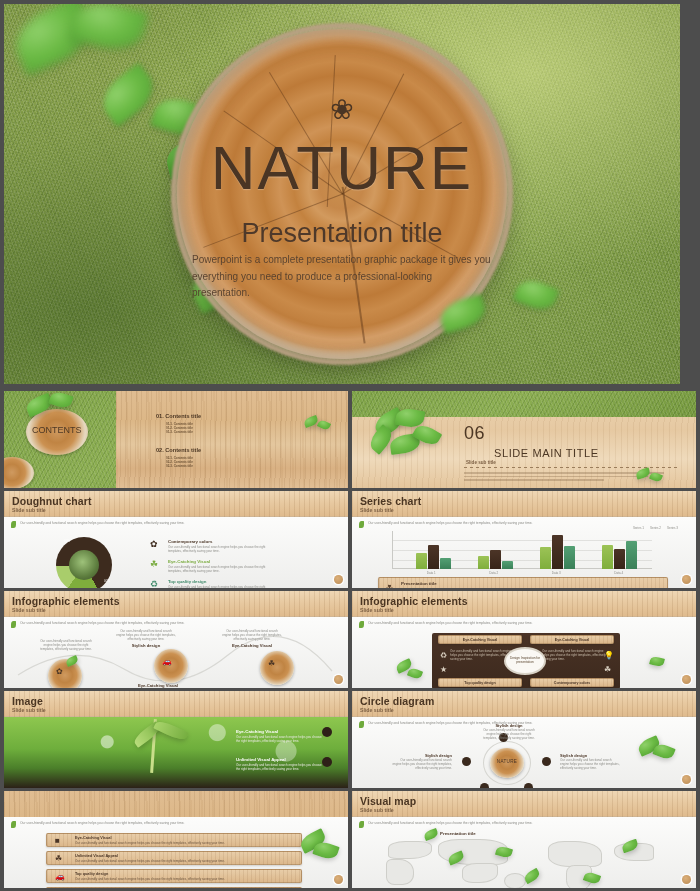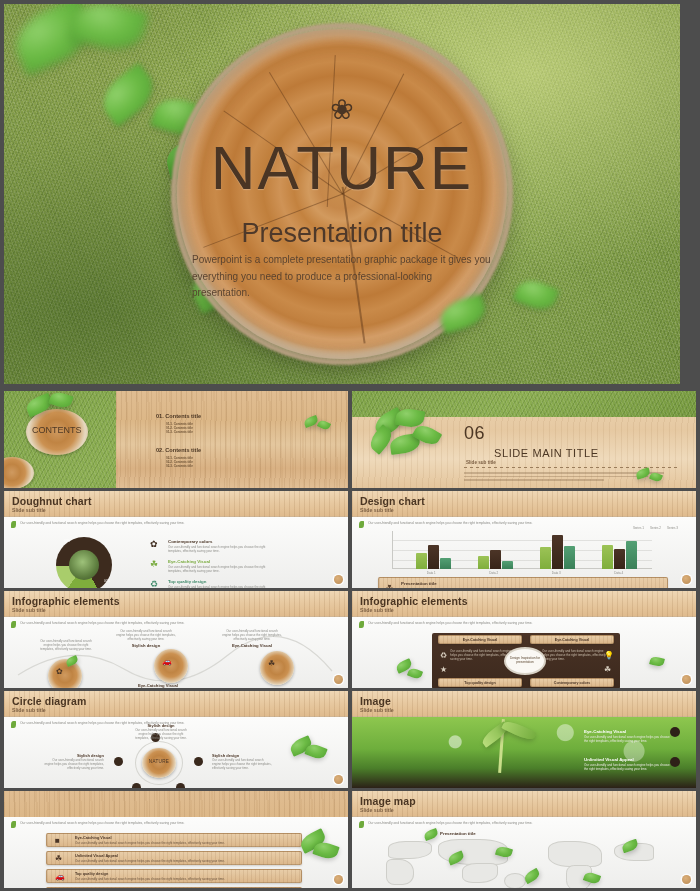--- a/index.html
+++ b/index.html
@@ -323,21 +323,21 @@
             <div style="font-size:4.4px;font-weight:700;color:#3f8a6a;">Top quality design</div>
             <div class="tiny" style="width:104px;margin-top:1px;">Our user-friendly and functional search engine helps you choose the right templates, effectively saving your time.</div>
           </div>
           <div class="corner-dot"></div>
         </div>
       </div>
 
       <div class="thumb wide">
         <div class="wood"></div>
         <div class="sl-head">
-          <div class="sl-title">Design chart</div>
+          <div class="sl-title">Series chart</div>
           <div class="sl-sub">Slide sub title</div>
         </div>
         <div class="sl-body">
           <div class="leaf-mark"></div>
           <div class="sl-lead">Our user-friendly and functional search engine helps you choose the right templates, effectively saving your time.</div>
 
           <div style="position:absolute;left:40px;top:14px;width:260px;height:38px;">
             <div class="axis" style="left:0;top:0;width:1px;height:38px;"></div>
             <div class="axis" style="left:0;bottom:0;width:260px;height:1px;"></div>
             <div class="axis" style="left:0;top:9px;width:260px;height:.5px;opacity:.5;"></div>
@@ -454,20 +454,44 @@
           <div class="corner-dot"></div>
         </div>
       </div>
     </div>
 
     <div class="row">
 
       <div class="thumb wide">
         <div class="wood"></div>
         <div class="sl-head">
+          <div class="sl-title">Image</div>
+          <div class="sl-sub">Slide sub title</div>
+        </div>
+        <div style="position:absolute;left:0;right:0;top:26px;bottom:0;overflow:hidden;">
+          <div class="hero-img-nat"></div>
+          <div style="position:absolute;left:148px;top:2px;width:3px;height:54px;background:#c9de8a;transform:rotate(4deg);"></div>
+          <div class="leaf" style="left:128px;top:12px;width:30px;height:11px;transform:rotate(-36deg);background:linear-gradient(90deg,#b9dd7c,#7fb747);"></div>
+          <div class="leaf" style="left:150px;top:8px;width:34px;height:11px;transform:rotate(26deg);background:linear-gradient(90deg,#a9d46c,#76ae40);"></div>
+          <div style="position:absolute;left:232px;top:12px;">
+            <div style="font-size:4.4px;font-weight:700;color:#fff;">Eye-Catching Visual</div>
+            <div class="tiny" style="width:86px;color:#e8e8e0;margin-top:1px;">Our user-friendly and functional search engine helps you choose the right templates, effectively saving your time.</div>
+          </div>
+          <div style="position:absolute;left:232px;top:40px;">
+            <div style="font-size:4.4px;font-weight:700;color:#fff;">Unlimited Visual Appeal</div>
+            <div class="tiny" style="width:86px;color:#e8e8e0;margin-top:1px;">Our user-friendly and functional search engine helps you choose the right templates, effectively saving your time.</div>
+          </div>
+          <div style="position:absolute;right:16px;top:10px;width:10px;height:10px;border-radius:50%;background:#2e2018;"></div>
+          <div style="position:absolute;right:16px;top:40px;width:10px;height:10px;border-radius:50%;background:#2e2018;"></div>
+        </div>
+      </div>
+
+      <div class="thumb wide">
+        <div class="wood"></div>
+        <div class="sl-head">
           <div class="sl-title">Circle diagram</div>
           <div class="sl-sub">Slide sub title</div>
         </div>
         <div class="sl-body">
           <div class="leaf-mark"></div>
           <div class="sl-lead">Our user-friendly and functional search engine helps you choose the right templates, effectively saving your time.</div>
           <div style="position:absolute;left:131px;top:24px;width:48px;height:44px;border-radius:50%;border:1px solid #d5d5d0;"></div>
           <div class="stumpmini" style="left:138px;top:31px;width:34px;height:30px;"></div>
           <div style="position:absolute;left:140px;top:42px;width:30px;text-align:center;font-size:4.6px;color:#4a3526;letter-spacing:.3px;">NATURE</div>
           <div style="position:absolute;left:147px;top:16px;width:9px;height:9px;border-radius:50%;background:#3a291d;"></div>
@@ -493,44 +517,20 @@
           </div>
           <div style="position:absolute;left:202px;top:70px;width:58px;">
             <div style="font-size:4px;font-weight:700;color:#4a3526;">Stylish design</div>
 
           </div>
           <div class="leaf" style="left:286px;top:22px;width:22px;height:14px;transform:rotate(-24deg);"></div>
           <div class="leaf" style="left:302px;top:28px;width:20px;height:13px;transform:rotate(22deg);"></div>
           <div class="corner-dot"></div>
         </div>
       </div>
-
-      <div class="thumb wide">
-        <div class="wood"></div>
-        <div class="sl-head">
-          <div class="sl-title">Image</div>
-          <div class="sl-sub">Slide sub title</div>
-        </div>
-        <div style="position:absolute;left:0;right:0;top:26px;bottom:0;overflow:hidden;">
-          <div class="hero-img-nat"></div>
-          <div style="position:absolute;left:148px;top:2px;width:3px;height:54px;background:#c9de8a;transform:rotate(4deg);"></div>
-          <div class="leaf" style="left:128px;top:12px;width:30px;height:11px;transform:rotate(-36deg);background:linear-gradient(90deg,#b9dd7c,#7fb747);"></div>
-          <div class="leaf" style="left:150px;top:8px;width:34px;height:11px;transform:rotate(26deg);background:linear-gradient(90deg,#a9d46c,#76ae40);"></div>
-          <div style="position:absolute;left:232px;top:12px;">
-            <div style="font-size:4.4px;font-weight:700;color:#fff;">Eye-Catching Visual</div>
-            <div class="tiny" style="width:86px;color:#e8e8e0;margin-top:1px;">Our user-friendly and functional search engine helps you choose the right templates, effectively saving your time.</div>
-          </div>
-          <div style="position:absolute;left:232px;top:40px;">
-            <div style="font-size:4.4px;font-weight:700;color:#fff;">Unlimited Visual Appeal</div>
-            <div class="tiny" style="width:86px;color:#e8e8e0;margin-top:1px;">Our user-friendly and functional search engine helps you choose the right templates, effectively saving your time.</div>
-          </div>
-          <div style="position:absolute;right:16px;top:10px;width:10px;height:10px;border-radius:50%;background:#2e2018;"></div>
-          <div style="position:absolute;right:16px;top:40px;width:10px;height:10px;border-radius:50%;background:#2e2018;"></div>
-        </div>
-      </div>
     </div>
 
     <div class="row">
 
       <div class="thumb wide">
         <div class="wood"></div>
         <div class="sl-body">
           <div class="leaf-mark"></div>
           <div class="sl-lead">Our user-friendly and functional search engine helps you choose the right templates, effectively saving your time.</div>
           <div class="woodcard" style="left:42px;top:16px;width:256px;height:14px;">
@@ -555,21 +555,21 @@
           </div>
           <div class="leaf" style="left:296px;top:16px;width:26px;height:16px;transform:rotate(-26deg);"></div>
           <div class="leaf" style="left:310px;top:26px;width:24px;height:15px;transform:rotate(18deg);"></div>
           <div class="corner-dot"></div>
         </div>
       </div>
 
       <div class="thumb wide">
         <div class="wood"></div>
         <div class="sl-head">
-          <div class="sl-title">Image map</div>
+          <div class="sl-title">Visual map</div>
           <div class="sl-sub">Slide sub title</div>
         </div>
         <div class="sl-body">
           <div class="leaf-mark"></div>
           <div class="sl-lead">Our user-friendly and functional search engine helps you choose the right templates, effectively saving your time.</div>
           <div style="position:absolute;left:88px;top:14px;font-size:4.4px;font-weight:700;color:#4a3526;">Presentation title</div>
           <div class="leaf" style="left:72px;top:13px;width:14px;height:9px;transform:rotate(-20deg);"></div>
           <div class="map-blob" style="left:36px;top:24px;width:44px;height:18px;border-radius:40% 30% 50% 20%;"></div>
           <div class="map-blob" style="left:34px;top:42px;width:28px;height:26px;border-radius:20% 50% 40% 30%;"></div>
           <div class="map-blob" style="left:86px;top:22px;width:70px;height:26px;border-radius:30% 40% 20% 50%;"></div>

